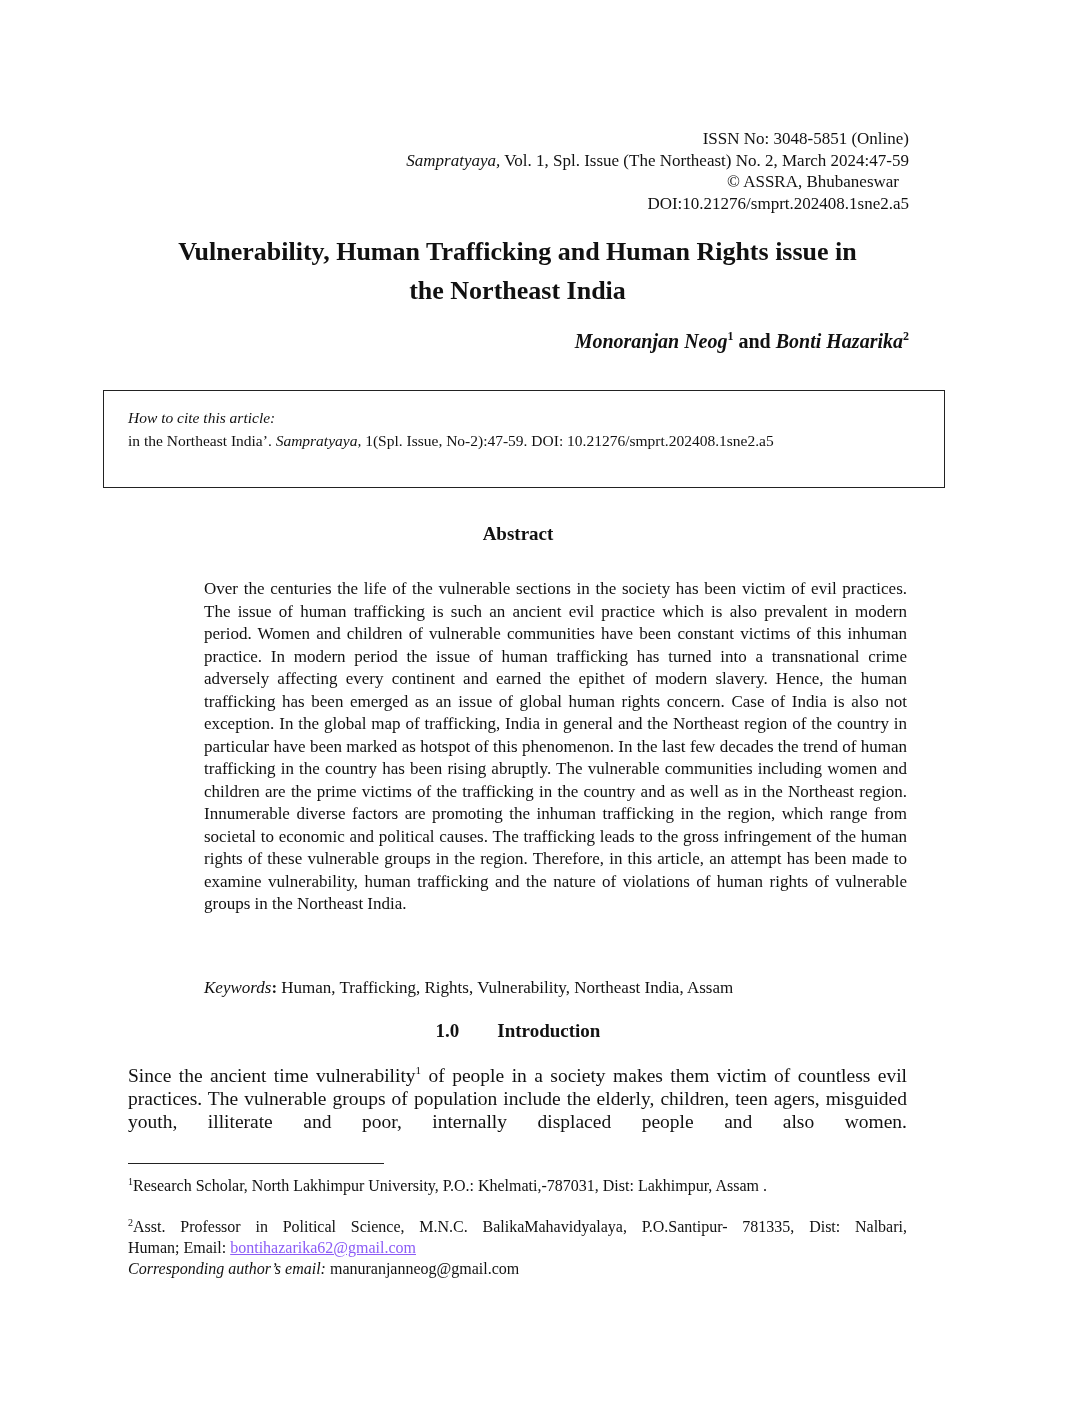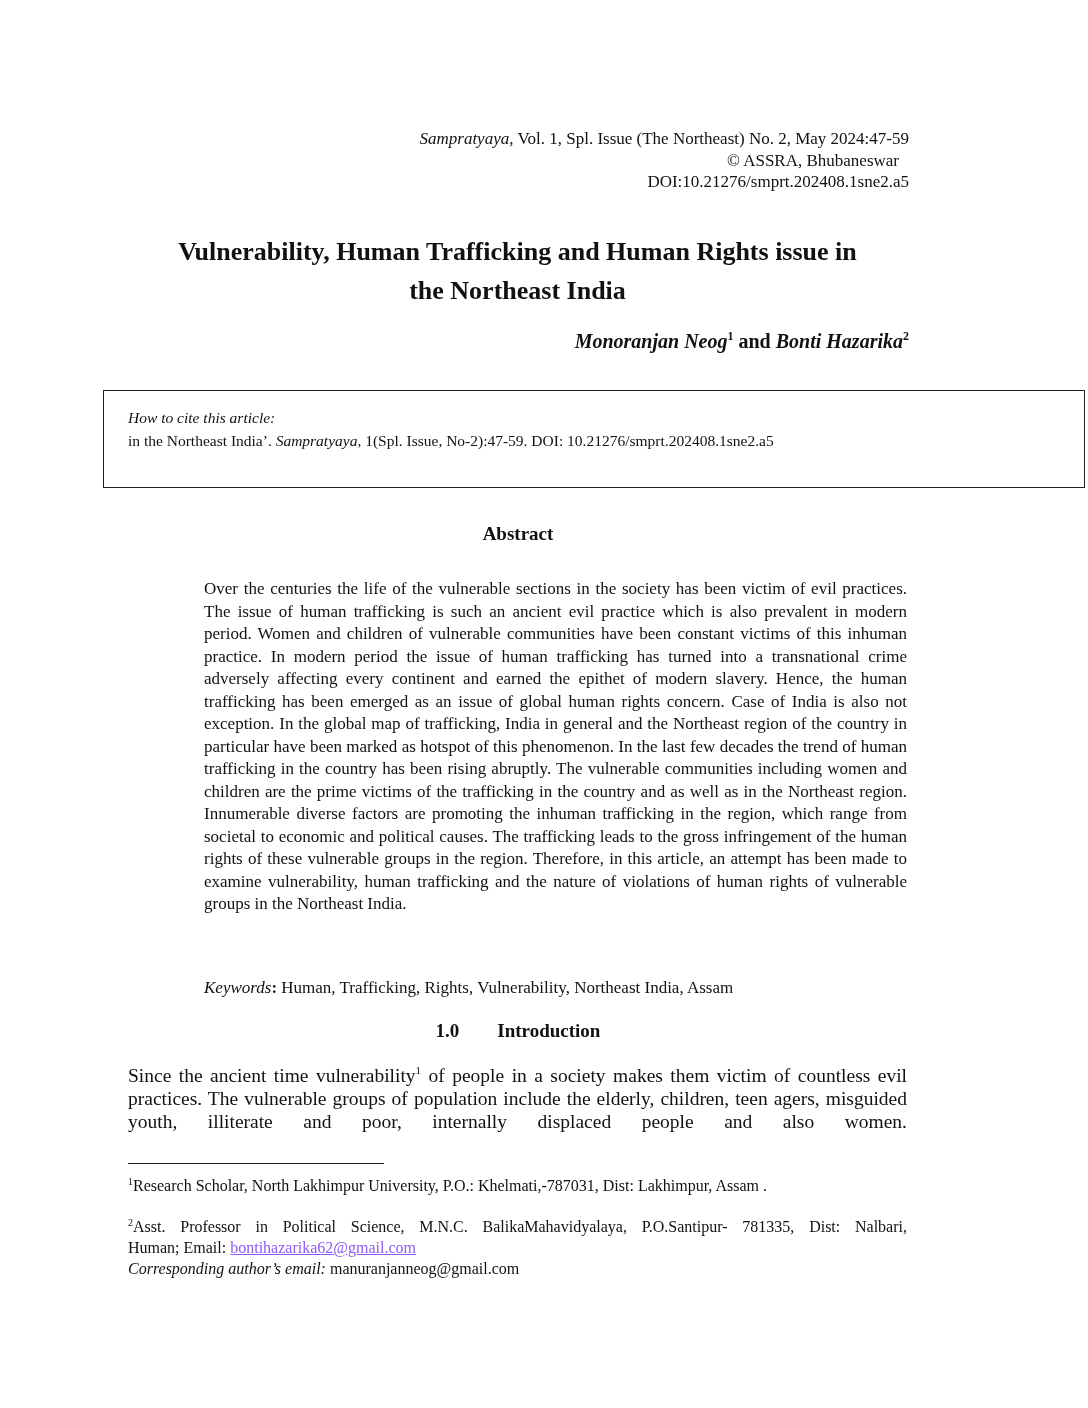--- a/index.html
+++ b/index.html
@@ -17,21 +17,21 @@
       position: absolute; left: 120px; width: 795px; top: 232px;
       text-align: center; font-weight: bold; font-size: 26px; line-height: 39px;
     }
     .authors {
       position: absolute; right: 179px; top: 330px;
       font-size: 20px; font-weight: bold; white-space: nowrap;
     }
     .authors i { font-style: italic; }
     .authors sup { font-size: 12px; vertical-align: 8px; line-height: 0; }
     .cite-box {
-      position: absolute; left: 103px; top: 390px; width: 982px; height: 98px;
+      position: absolute; left: 103px; top: 390px; width: 842px; height: 98px;
       border: 1.5px solid #222; box-sizing: border-box;
       padding: 15px 0 0 24px; font-size: 15.5px; line-height: 23px;
     }
     .cite-box .label { font-style: italic; }
     .abstract-heading {
       position: absolute; left: 0; width: 1036px; top: 523px; text-align: center;
       font-weight: bold; font-size: 19px;
     }
     .abstract {
       position: absolute; left: 204px; width: 703px; top: 578px;
@@ -64,21 +64,22 @@
     .fn1 { top: 1175px; }
     .fn2 { top: 1216px; }
     .fn2 .tight { text-align: justify; text-align-last: justify; display: block; }
     .email-link { color: #8b5cf6; text-decoration: underline; }
     .corr-label { font-style: italic; }
   </style>
 </head>
 <body>
 
 <div class="header-block">
-  <span class="line"><i>Sampratyaya,</i><span> Vol. 1, Spl. Issue (The Northeast) No. 2, May 2024:47-59</span></span>
+  <span class="line">ISSN No: 3048-5851 (Online)</span>
+  <span class="line"><i>Sampratyaya,</i><span> Vol. 1, Spl. Issue (The Northeast) No. 2, March 2024:47-59</span></span>
   <span class="line copyright">© ASSRA, Bhubaneswar</span>
   <span class="line">DOI:10.21276/smprt.202408.1sne2.a5</span>
 </div>
 
 <div class="title">
   <div>Vulnerability, Human Trafficking and Human Rights issue in</div>
   <div>the Northeast India</div>
 </div>
 
 <div class="authors">

